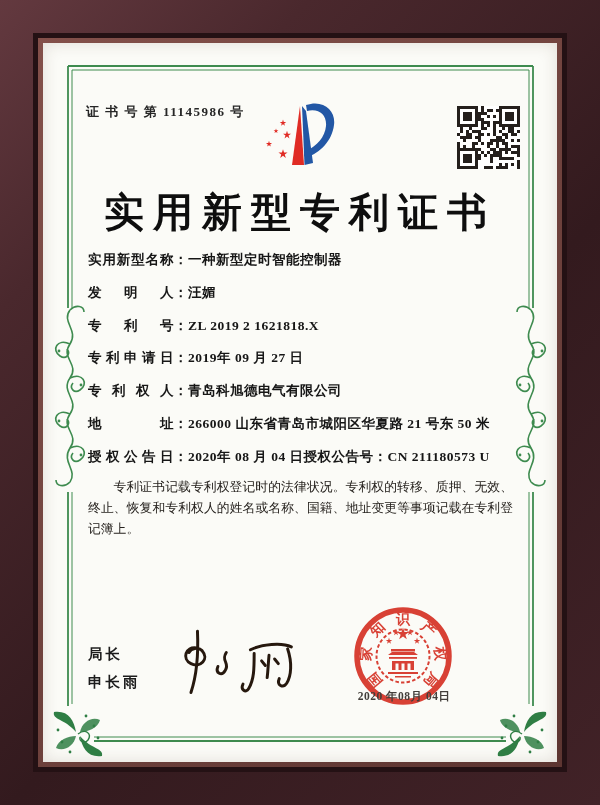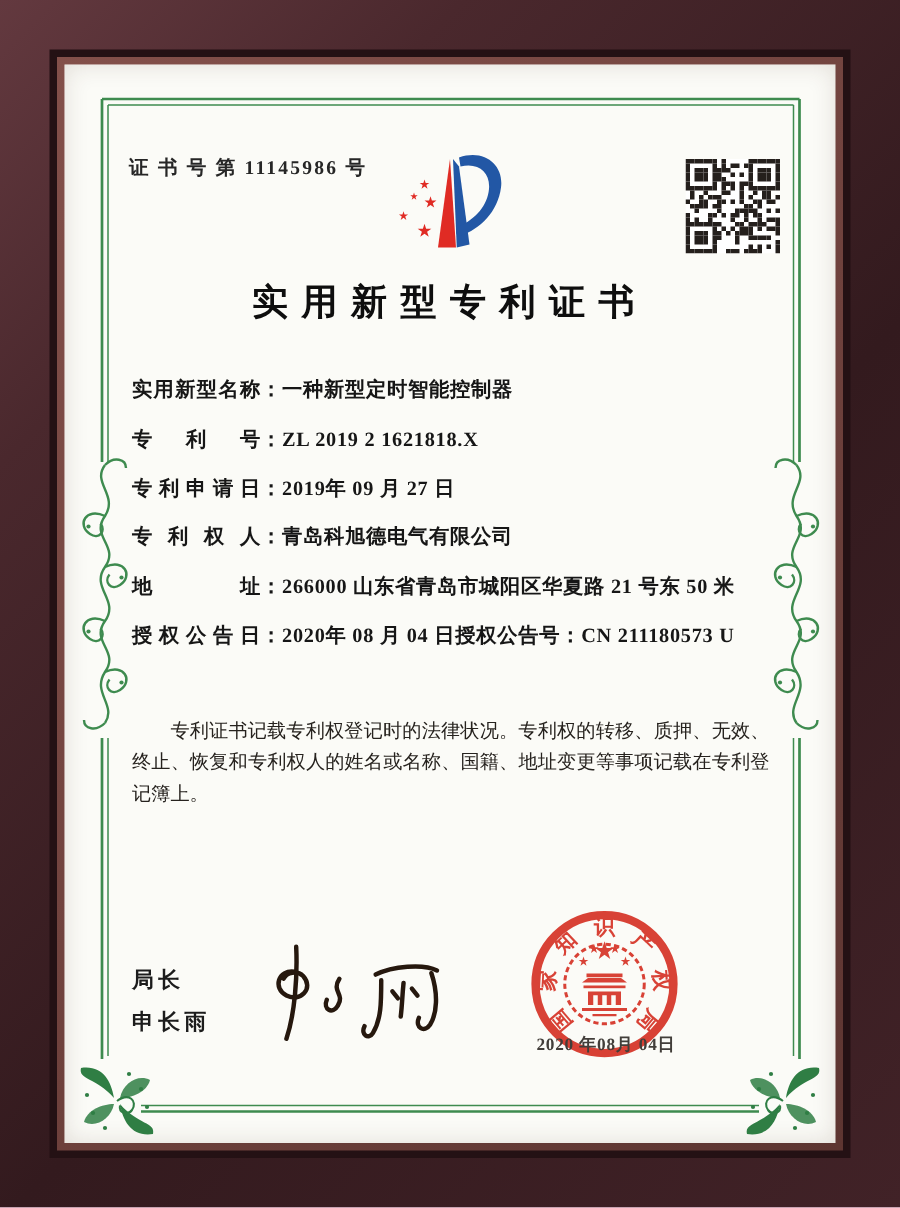--- a/index.html
+++ b/index.html
@@ -1,34 +1,34 @@
 <!DOCTYPE html>
 <html><head>
 <meta charset="utf-8">
 <style>
   html,body{margin:0;padding:0;width:600px;height:805px;overflow:hidden;
     font-family:"Liberation Serif","DejaVu Serif",serif;}
-  .stage{position:relative;width:600px;height:805px;background:#ec4899;}
+  .stage{position:relative;width:600px;height:805px;background:#737373;}
 
   
   .frame{position:absolute;inset:0;
     background:linear-gradient(135deg,#63393f 0%,#4a282d 22%,#331a1e 58%,#412227 100%);}
   .frame::before{content:"";position:absolute;inset:33px;background:#241114;}
   .frame::after{content:"";position:absolute;inset:38px;
     background:linear-gradient(135deg,#83504a,#5d3531);}
   .paper{position:absolute;inset:43px;background:#fbfbf7;
     box-shadow:inset 0 0 16px rgba(70,45,25,.14);}
 
   .overlay{position:absolute;left:0;top:0;width:600px;height:805px;}
 
   
   .cert-no{position:absolute;left:86px;top:103px;font-size:13px;font-weight:600;
     letter-spacing:1.5px;color:#262626;}
   .title{position:absolute;left:0;top:185px;width:600px;text-align:center;
-    font-size:24px;font-weight:600;letter-spacing:9px;color:#0e0e0e;}
+    font-size:40px;font-weight:600;letter-spacing:9px;color:#0e0e0e;}
 
   .fields{position:absolute;left:88px;top:251px;width:428px;color:#161616;}
   .frow{height:32.8px;font-size:13.5px;font-weight:600;letter-spacing:.5px;white-space:nowrap;}
   .lbl{display:inline-block;width:86px;text-align:justify;text-align-last:justify;
     vertical-align:bottom;}
   .lbl2{display:inline-block;}
   .pair2{}
 
   .body-text{position:absolute;left:88px;top:477px;width:425px;font-size:12.8px;
     line-height:1.64;color:#26221e;text-align:justify;font-weight:500;}
@@ -377,20 +377,23 @@
   </svg>
 
   <div class="cert-no">证 书 号 第 11145986 号</div>
   <div class="title">实用新型专利证书</div>
 
   <div class="fields">
     <div class="frow">
       <span class="lbl">实用新型名称</span><span>：</span><span>一种新型定时智能控制器</span>
     </div>
     <div class="frow">
+      <span class="lbl">发明人</span><span>：</span><span>汪媚</span>
+    </div>
+    <div class="frow">
       <span class="lbl">专利号</span><span>：</span><span>ZL 2019 2 1621818.X</span>
     </div>
     <div class="frow">
       <span class="lbl">专利申请日</span><span>：</span><span>2019年 09 月 27 日</span>
     </div>
     <div class="frow">
       <span class="lbl">专利权人</span><span>：</span><span>青岛科旭德电气有限公司</span>
     </div>
     <div class="frow">
       <span class="lbl">地址</span><span>：</span><span>266000 山东省青岛市城阳区华夏路 21 号东 50 米</span>

